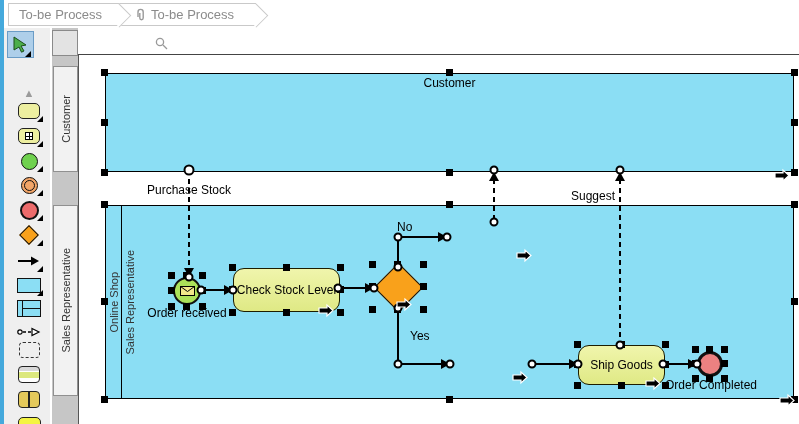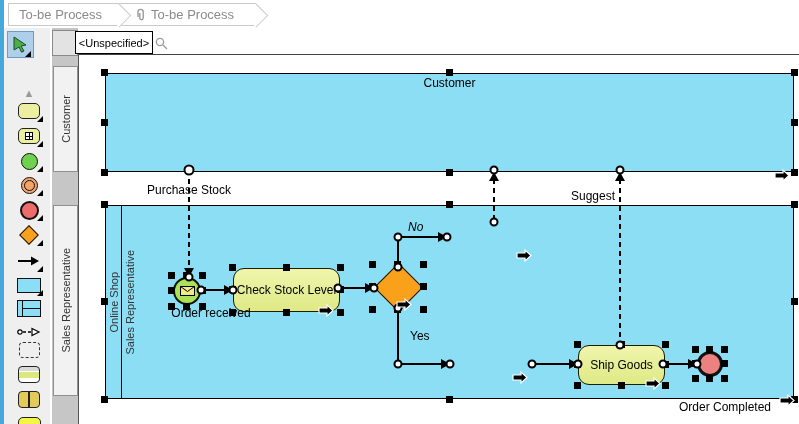--- a/index.html
+++ b/index.html
@@ -180,23 +180,20 @@
   <div class="strip"></div>
   <div class="strip-sq"></div>
   <div class="strip-panel" style="top:66px;height:104px;">
     <span class="vtext">Customer</span>
   </div>
   <div class="strip-panel" style="top:205px;height:189px;">
     <span class="vtext">Sales Representative</span>
   </div>
 
   <div class="canvas"></div>
-  <div class="unspec">
-    <span>&lt;Unspecified&gt;</span>
-  </div>
   <span style="position:absolute;left:155px;top:37px;display:inline-flex;">
     <svg width="13" height="13" viewBox="0 0 13 13">
         <circle cx="5" cy="5" r="3.6" fill="none" stroke="#999" stroke-width="1.3"></circle>
         <line x1="8" y1="8" x2="12" y2="12" stroke="#999" stroke-width="1.3"></line>
       </svg>
   </span>
 
   <div class="pool" style="left:105px;top:73px;width:687px;height:97px;">
     <div class="pool-title ctr">Customer</div>
   <span class="handle h-tl"></span>
@@ -239,21 +236,21 @@
 
   <div class="seq" style="left:201px;top:289px;width:32px;height:2px;"></div>
   <div class="arr-r" style="left:224px;top:285px;"></div>
 
   <div class="seq" style="left:338px;top:287px;width:36px;height:2px;"></div>
   <div class="arr-r" style="left:365px;top:283px;"></div>
 
   <div class="seq" style="left:397px;top:237px;width:2px;height:30px;"></div>
   <div class="seq" style="left:398px;top:236px;width:49px;height:2px;"></div>
   <div class="arr-r" style="left:438px;top:232px;"></div>
-  <div class="flabel" style="left:408px;top:220px;font-style:italic;">No</div>
+  <div class="flabel" style="left:397px;top:220px;">No</div>
 
   <div class="seq" style="left:397px;top:308px;width:2px;height:56px;"></div>
   <div class="seq" style="left:398px;top:363px;width:52px;height:2px;"></div>
   <div class="arr-r" style="left:441px;top:359px;"></div>
   <div class="flabel" style="left:410px;top:329px;">Yes</div>
 
   <div class="seq" style="left:532px;top:363px;width:46px;height:2px;"></div>
   <div class="arr-r" style="left:569px;top:359px;"></div>
 
   <div class="seq" style="left:663px;top:363px;width:34px;height:2px;"></div>
@@ -270,21 +267,21 @@
     </div>
   <span class="handle h-tl"></span>
       <span class="handle h-tm"></span>
       <span class="handle h-tr"></span>
       <span class="handle h-ml"></span>
       <span class="handle h-mr"></span>
       <span class="handle h-bl"></span>
       <span class="handle h-bm"></span>
       <span class="handle h-br"></span>
     </div>
-  <div class="flabel ctr" style="left:142px;top:306px;width:90px;margin-left:24px;">Order received</div>
+  <div class="flabel ctr" style="left:142px;top:306px;width:90px;">Order received</div>
 
   <div class="task" style="left:233px;top:268px;width:105px;height:42px;">
     <span>Check Stock Level</span>
   <span class="handle h-tl"></span>
       <span class="handle h-tm"></span>
       <span class="handle h-tr"></span>
       <span class="handle h-ml"></span>
       <span class="handle h-mr"></span>
       <span class="handle h-bl"></span>
       <span class="handle h-bm"></span>
@@ -321,21 +318,21 @@
     <div class="event" style="background:#EC8181;border:3px solid #111;"></div>
   <span class="handle h-tl"></span>
       <span class="handle h-tm"></span>
       <span class="handle h-tr"></span>
       <span class="handle h-ml"></span>
       <span class="handle h-mr"></span>
       <span class="handle h-bl"></span>
       <span class="handle h-bm"></span>
       <span class="handle h-br"></span>
     </div>
-  <div class="flabel" style="left:665px;top:400px;width:120px;text-align:center;">Order Completed</div>
+  <div class="flabel" style="left:665px;top:378px;width:120px;">Order Completed</div>
 
   <span class="cp cp-big" style="left:189px;top:170px;"></span>
   <span class="cp" style="left:189px;top:277px;"></span>
   <span class="cp" style="left:201px;top:290px;"></span>
   <span class="cp" style="left:233px;top:290px;"></span>
   <span class="cp" style="left:338px;top:288px;"></span>
   <span class="cp" style="left:374px;top:288px;"></span>
   <span class="cp" style="left:398px;top:267px;"></span>
   <span class="cp" style="left:398px;top:237px;"></span>
   <span class="cp" style="left:447px;top:237px;"></span>

